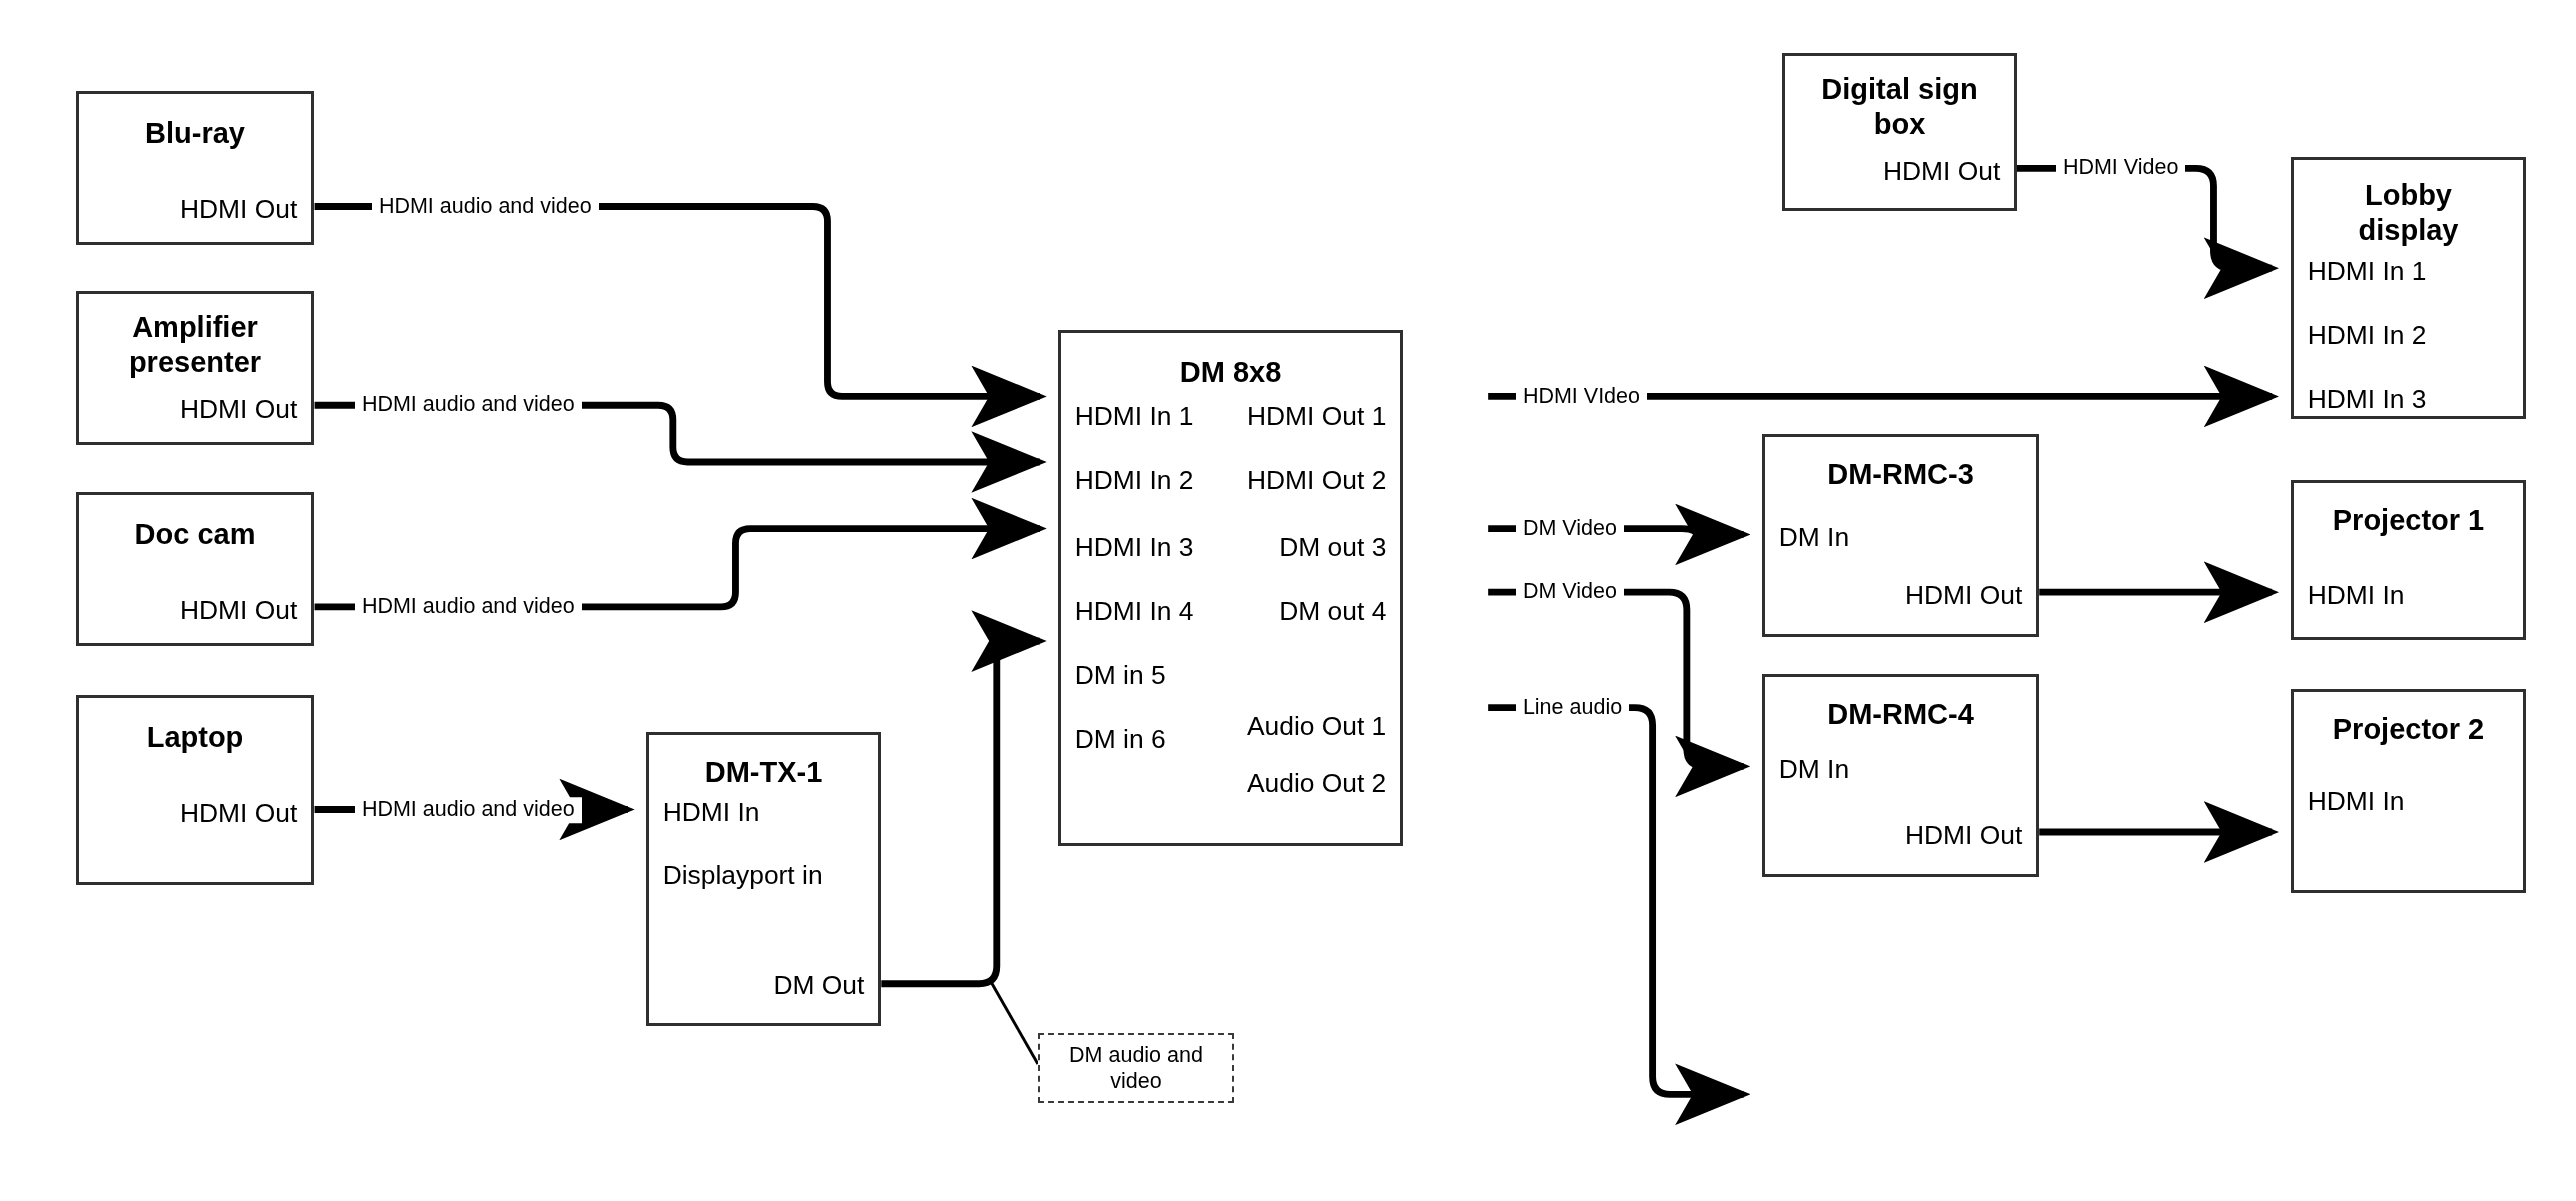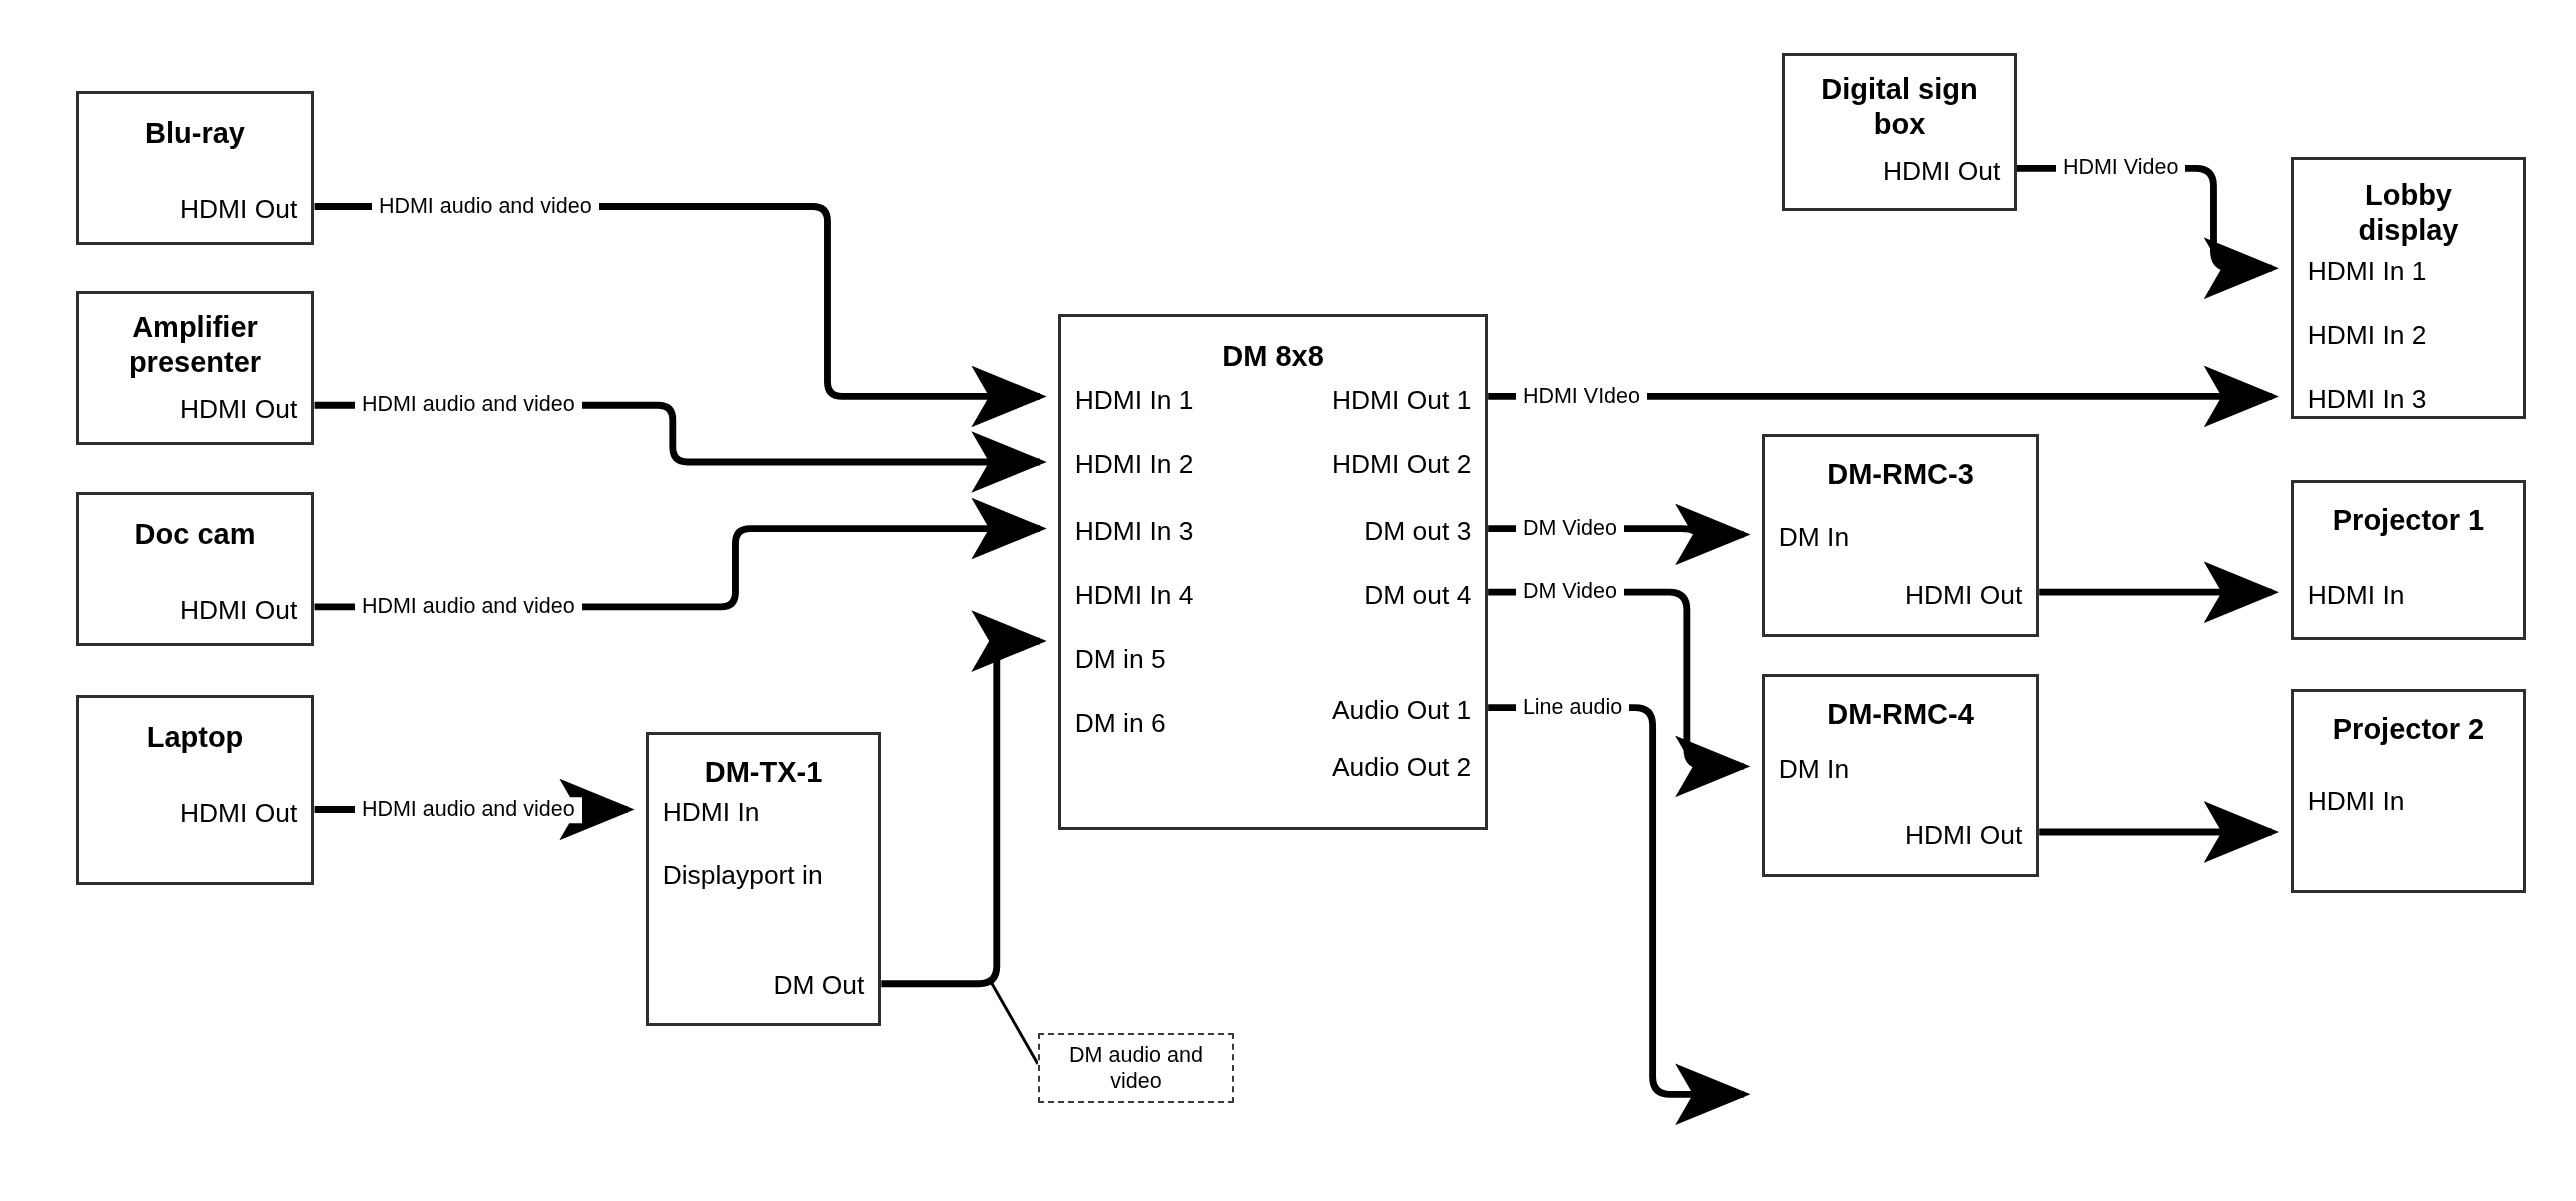--- a/index.html
+++ b/index.html
@@ -159,21 +159,21 @@
     <div class="port right" style="top:100px;">HDMI Out</div>
   </div>
 
   <div class="node" style="left:646px; top:732px; width:235px; height:294px;">
     <div class="node-title" style="top:19.6px;">DM-TX-1</div>
     <div class="port left" style="top:62px;">HDMI In</div>
     <div class="port left" style="top:125px;">Displayport in</div>
     <div class="port right" style="top:235px;">DM Out</div>
   </div>
 
-  <div class="node" style="left:1058px; top:314px; width:430px; height:516px;">
+  <div class="node" style="left:1058px; top:330px; width:345px; height:516px;">
     <div class="node-title" style="top:21.5px;">DM 8x8</div>
 
     <div class="port left" style="top:68px;">HDMI In 1</div>
     <div class="port left" style="top:132px;">HDMI In 2</div>
     <div class="port left" style="top:199px;">HDMI In 3</div>
     <div class="port left" style="top:263px;">HDMI In 4</div>
     <div class="port left" style="top:327px;">DM in 5</div>
     <div class="port left" style="top:391px;">DM in 6</div>
 
     <div class="port right" style="top:68px;">HDMI Out 1</div>

